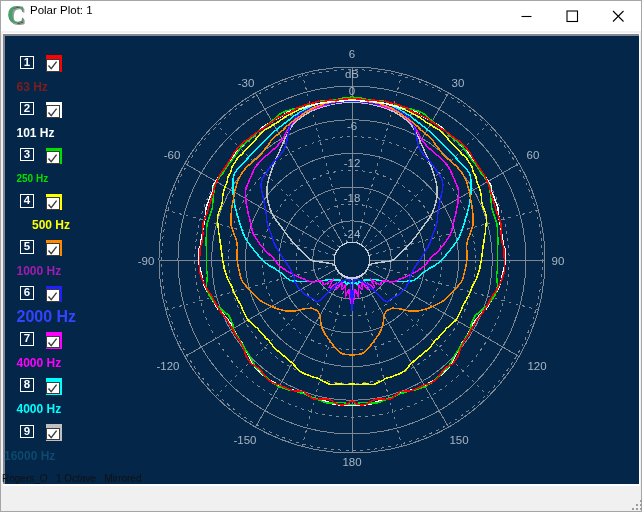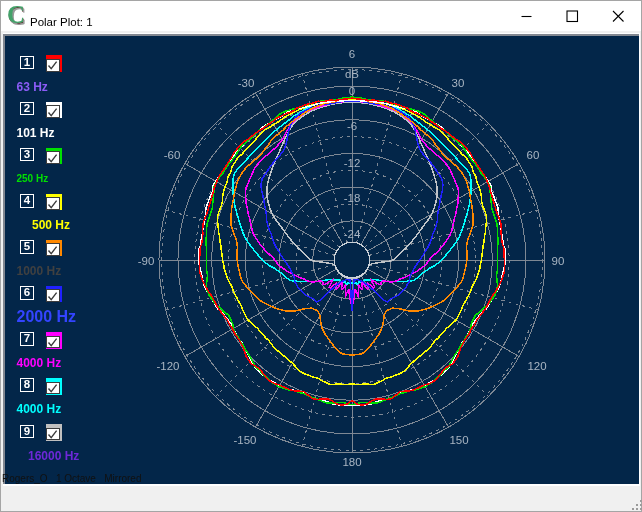--- a/index.html
+++ b/index.html
@@ -2,21 +2,21 @@
 <html><head><meta charset="utf-8"><style>
 html,body{margin:0;padding:0}
 body{width:642px;height:512px;position:relative;font-family:"Liberation Sans",sans-serif;background:#f0f0f0;overflow:hidden}
 </style></head>
 <body>
 
 <div style="position:absolute;left:0;top:0;width:640px;height:510px;border:1px solid #a5a5a5"></div>
 
 <div style="position:absolute;left:1px;top:1px;width:640px;height:30px;background:#ffffff"></div>
 <div style="position:absolute;left:7px;top:1px;width:24px;height:27px;font-family:'Liberation Serif',serif;font-weight:bold;font-size:25px;line-height:27px;color:#44a26a;text-shadow:1.5px 1.5px 0 #9a9a9a, 0.5px 0.5px 0 #5c1f1f">C</div>
-<div style="position:absolute;left:30px;top:16px;font-size:11.5px;color:#000">Polar Plot: 1</div>
+<div style="position:absolute;left:30px;top:4px;font-size:11.5px;color:#000">Polar Plot: 1</div>
 <svg style="position:absolute;left:516px;top:1px" width="120" height="30" viewBox="0 0 120 30">
 <line x1="5.5" y1="15.5" x2="15.5" y2="15.5" stroke="#000" stroke-width="1.1"></line>
 <rect x="51" y="10" width="10.5" height="10.5" fill="none" stroke="#000" stroke-width="1.1"></rect>
 <line x1="97" y1="10" x2="107.5" y2="20.5" stroke="#000" stroke-width="1.1"></line>
 <line x1="107.5" y1="10" x2="97" y2="20.5" stroke="#000" stroke-width="1.1"></line>
 </svg>
 
 <div style="position:absolute;left:3px;top:33px;width:637px;height:453px;background:#fff"></div>
 <div style="position:absolute;left:3px;top:34px;width:636px;height:450px;border-top:2px solid #828790;border-left:2px solid #828790;box-sizing:border-box;background:#032649"></div>
 <svg style="position:absolute;left:5px;top:36px" width="634" height="450" viewBox="5 36 634 450" font-family="Liberation Sans, sans-serif">
@@ -84,21 +84,21 @@
 <text x="459" y="444" fill="#a9b5c2" font-size="11.5" text-anchor="middle">150</text>
 <text x="352" y="466" fill="#a9b5c2" font-size="11.5" text-anchor="middle">180</text>
 </svg>
 <div style="position:absolute;left:20px;top:55.7px;width:12px;height:11.5px;border:1.6px solid #fff;color:#fff;font-size:11.5px;font-weight:bold;text-align:center;line-height:11.5px">1</div>
 <div style="position:absolute;left:46px;top:55.4px;width:16px;height:16.6px;background:#ff0000"></div>
 <div style="position:absolute;left:46px;top:58.9px;width:11.5px;height:10.8px;background:#fff;border:1px solid #3c3c3c">
     <svg width="11" height="11" viewBox="0 0 11 11" style="display:block;margin:0.5px auto 0">
       <path d="M1.5,5.5 L4.2,8.6 L9.6,1.6" fill="none" stroke="#3c3c3c" stroke-width="1.4"></path>
     </svg>
   </div>
-<div style="position:absolute;left:16.5px;top:80.7px;font-size:12px;line-height:12px;font-weight:bold;color:#8b5cf6;white-space:nowrap">63 Hz</div>
+<div style="position:absolute;left:16.5px;top:80.7px;font-size:12px;line-height:12px;font-weight:bold;color:#7f1d1d;white-space:nowrap">63 Hz</div>
 <div style="position:absolute;left:20px;top:101.8px;width:12px;height:11.5px;border:1.6px solid #fff;color:#fff;font-size:11.5px;font-weight:bold;text-align:center;line-height:11.5px">2</div>
 <div style="position:absolute;left:46px;top:101.5px;width:16px;height:16.6px;background:#ffffff"></div>
 <div style="position:absolute;left:46px;top:105.0px;width:11.5px;height:10.8px;background:#fff;border:1px solid #3c3c3c">
     <svg width="11" height="11" viewBox="0 0 11 11" style="display:block;margin:0.5px auto 0">
       <path d="M1.5,5.5 L4.2,8.6 L9.6,1.6" fill="none" stroke="#3c3c3c" stroke-width="1.4"></path>
     </svg>
   </div>
 <div style="position:absolute;left:16.5px;top:126.8px;font-size:12px;line-height:12px;font-weight:bold;color:#ffffff;white-space:nowrap">101 Hz</div>
 <div style="position:absolute;left:20px;top:147.9px;width:12px;height:11.5px;border:1.6px solid #fff;color:#fff;font-size:11.5px;font-weight:bold;text-align:center;line-height:11.5px">3</div>
 <div style="position:absolute;left:46px;top:147.6px;width:16px;height:16.6px;background:#00e000"></div>
@@ -116,21 +116,21 @@
     </svg>
   </div>
 <div style="position:absolute;left:32px;top:219.0px;font-size:12px;line-height:12px;font-weight:bold;color:#ffff00;white-space:nowrap">500 Hz</div>
 <div style="position:absolute;left:20px;top:240.1px;width:12px;height:11.5px;border:1.6px solid #fff;color:#fff;font-size:11.5px;font-weight:bold;text-align:center;line-height:11.5px">5</div>
 <div style="position:absolute;left:46px;top:239.8px;width:16px;height:16.6px;background:#ff8800"></div>
 <div style="position:absolute;left:46px;top:243.3px;width:11.5px;height:10.8px;background:#fff;border:1px solid #3c3c3c">
     <svg width="11" height="11" viewBox="0 0 11 11" style="display:block;margin:0.5px auto 0">
       <path d="M1.5,5.5 L4.2,8.6 L9.6,1.6" fill="none" stroke="#3c3c3c" stroke-width="1.4"></path>
     </svg>
   </div>
-<div style="position:absolute;left:16.5px;top:265.1px;font-size:12px;line-height:12px;font-weight:bold;color:#404040;white-space:nowrap">1000 Hz</div>
+<div style="position:absolute;left:16.5px;top:265.1px;font-size:12px;line-height:12px;font-weight:bold;color:#a21caf;white-space:nowrap">1000 Hz</div>
 <div style="position:absolute;left:20px;top:286.2px;width:12px;height:11.5px;border:1.6px solid #fff;color:#fff;font-size:11.5px;font-weight:bold;text-align:center;line-height:11.5px">6</div>
 <div style="position:absolute;left:46px;top:285.9px;width:16px;height:16.6px;background:#2020ff"></div>
 <div style="position:absolute;left:46px;top:289.4px;width:11.5px;height:10.8px;background:#fff;border:1px solid #3c3c3c">
     <svg width="11" height="11" viewBox="0 0 11 11" style="display:block;margin:0.5px auto 0">
       <path d="M1.5,5.5 L4.2,8.6 L9.6,1.6" fill="none" stroke="#3c3c3c" stroke-width="1.4"></path>
     </svg>
   </div>
 <div style="position:absolute;left:16.5px;top:311.2px;font-size:16px;line-height:12px;font-weight:bold;color:#3344ff;white-space:nowrap">2000 Hz</div>
 <div style="position:absolute;left:20px;top:332.3px;width:12px;height:11.5px;border:1.6px solid #fff;color:#fff;font-size:11.5px;font-weight:bold;text-align:center;line-height:11.5px">7</div>
 <div style="position:absolute;left:46px;top:332.0px;width:16px;height:16.6px;background:#ff00ff"></div>
@@ -148,21 +148,21 @@
     </svg>
   </div>
 <div style="position:absolute;left:16.5px;top:403.4px;font-size:12px;line-height:12px;font-weight:bold;color:#00ffff;white-space:nowrap">4000 Hz</div>
 <div style="position:absolute;left:20px;top:424.5px;width:12px;height:11.5px;border:1.6px solid #fff;color:#fff;font-size:11.5px;font-weight:bold;text-align:center;line-height:11.5px">9</div>
 <div style="position:absolute;left:46px;top:424.2px;width:16px;height:16.6px;background:#c0c0c0"></div>
 <div style="position:absolute;left:46px;top:427.7px;width:11.5px;height:10.8px;background:#fff;border:1px solid #3c3c3c">
     <svg width="11" height="11" viewBox="0 0 11 11" style="display:block;margin:0.5px auto 0">
       <path d="M1.5,5.5 L4.2,8.6 L9.6,1.6" fill="none" stroke="#3c3c3c" stroke-width="1.4"></path>
     </svg>
   </div>
-<div style="position:absolute;left:28px;top:449.5px;font-size:12px;line-height:12px;font-weight:bold;color:#6d28d9;white-space:nowrap">16000 Hz</div>
+<div style="position:absolute;left:4px;top:449.5px;font-size:12px;line-height:12px;font-weight:bold;color:#0c4a6e;white-space:nowrap">16000 Hz</div>
 
 <div style="position:absolute;left:1px;top:487px;width:640px;height:24px;background:#f0f0f0"></div>
 <div style="position:absolute;left:2px;top:473px;font-size:10px;color:#111">Rogers_O&nbsp;&nbsp; 1 Octave&nbsp;&nbsp; Mirrored</div>
 <svg style="position:absolute;left:630px;top:498px" width="14" height="14" viewBox="0 0 14 14">
 <g fill="#9b9b9b">
       <rect x="10" y="2" width="2" height="2"></rect>
       <rect x="6" y="6" width="2" height="2"></rect>
       <rect x="10" y="6" width="2" height="2"></rect>
       <rect x="2" y="10" width="2" height="2"></rect>
       <rect x="6" y="10" width="2" height="2"></rect>

